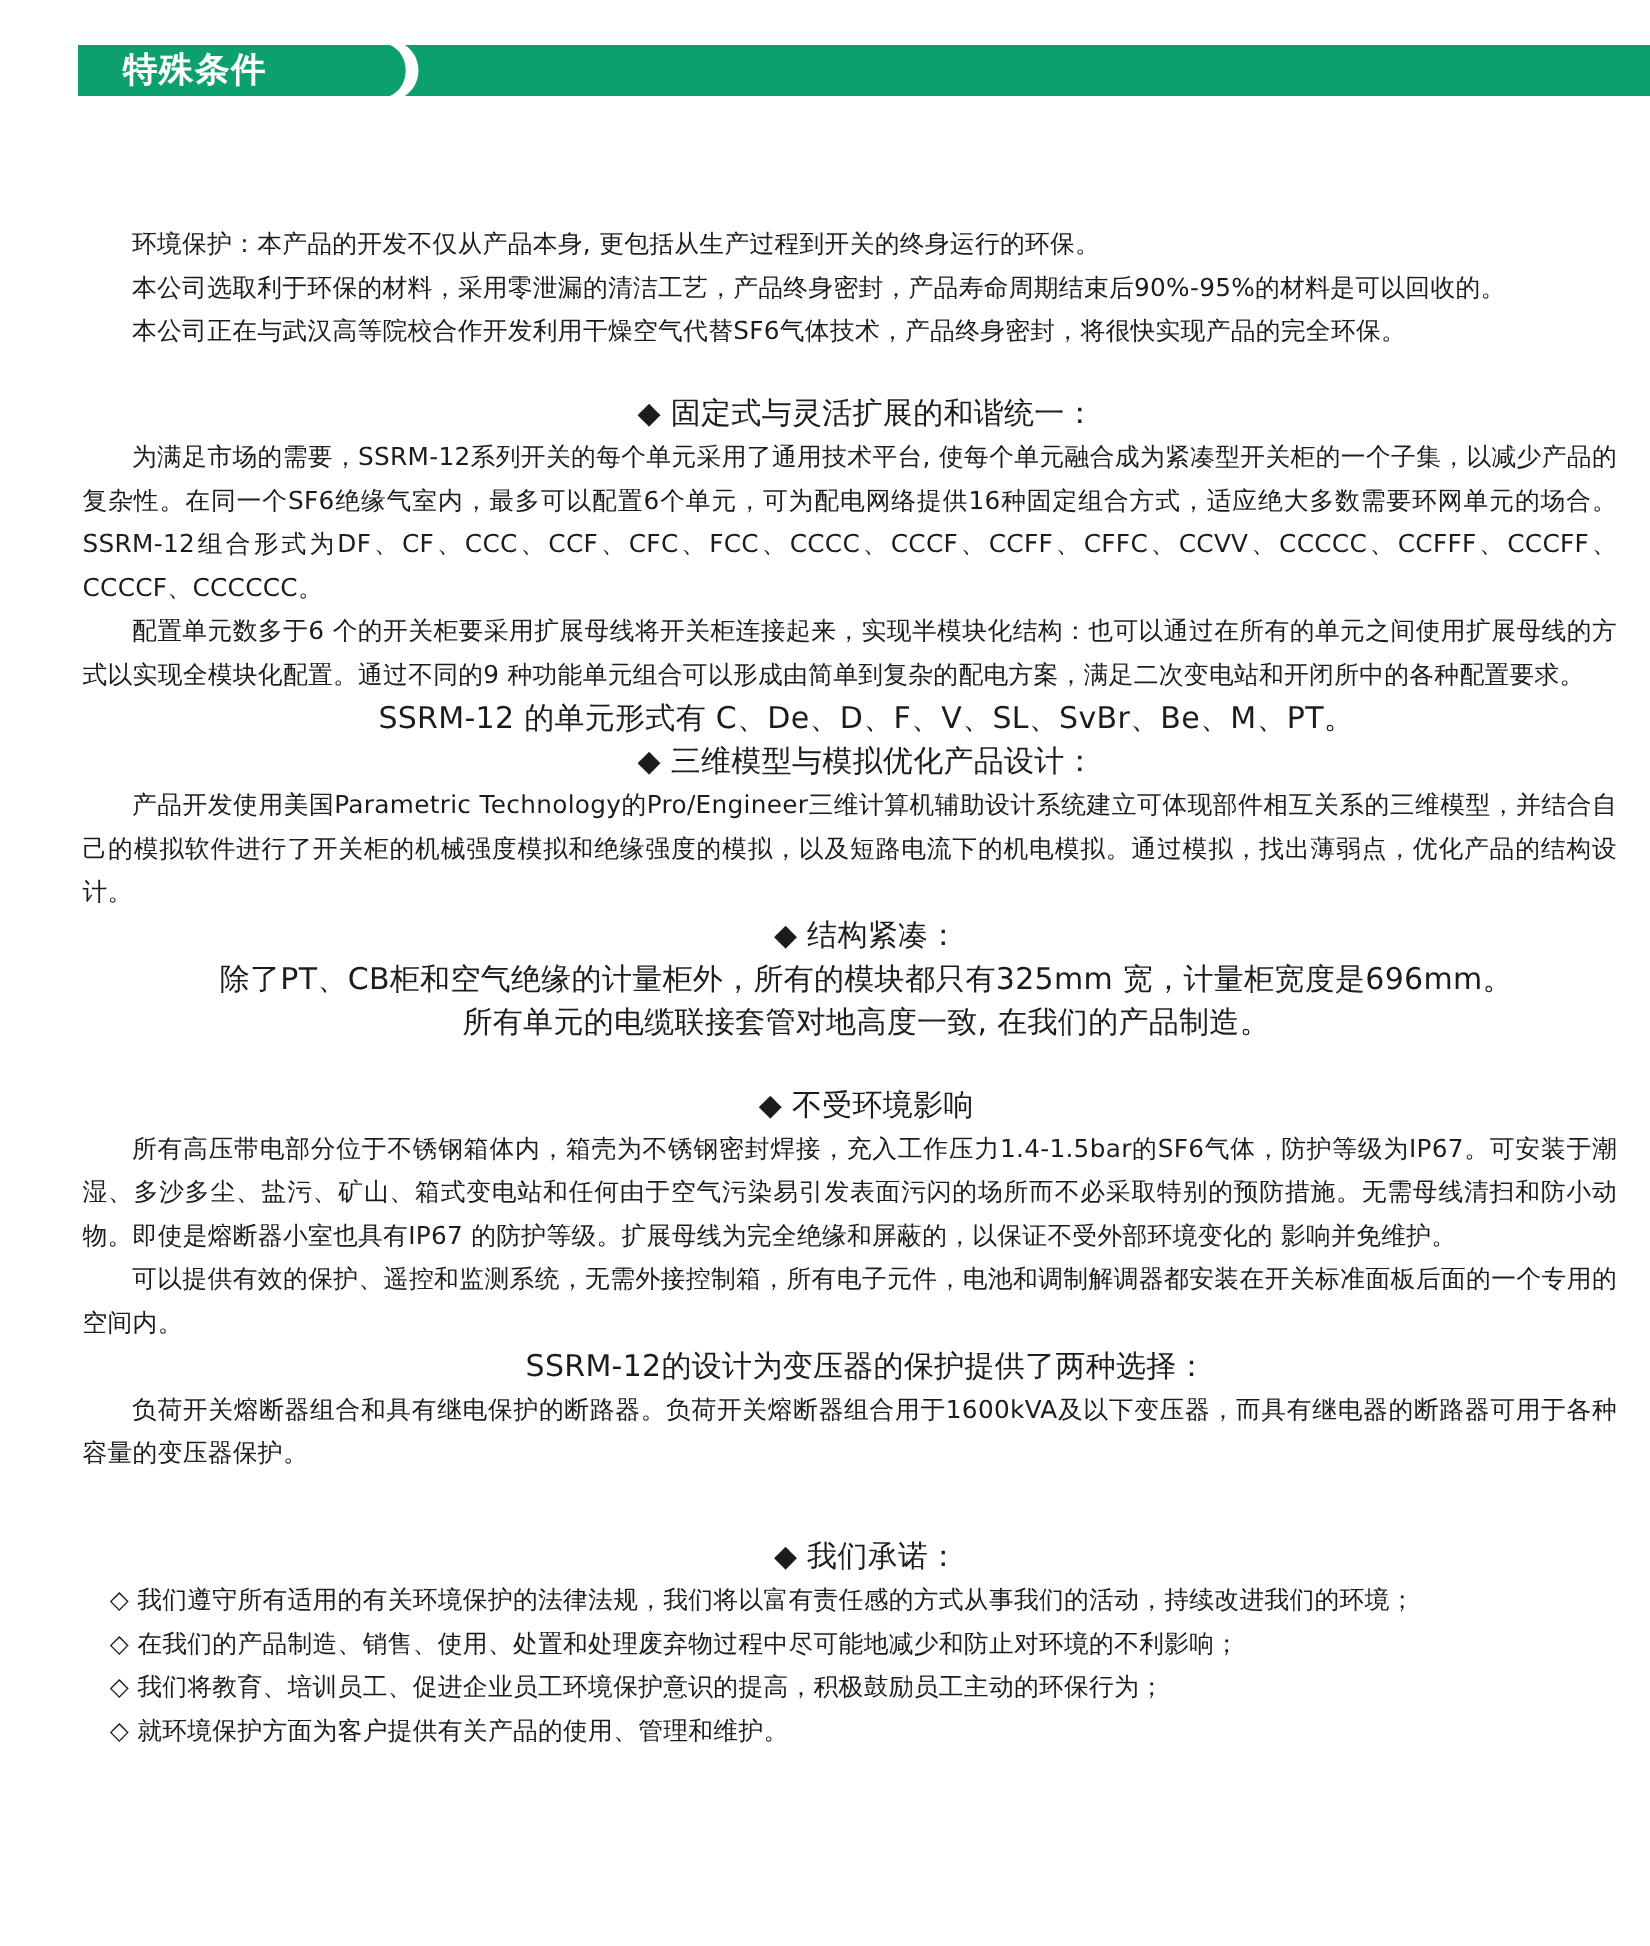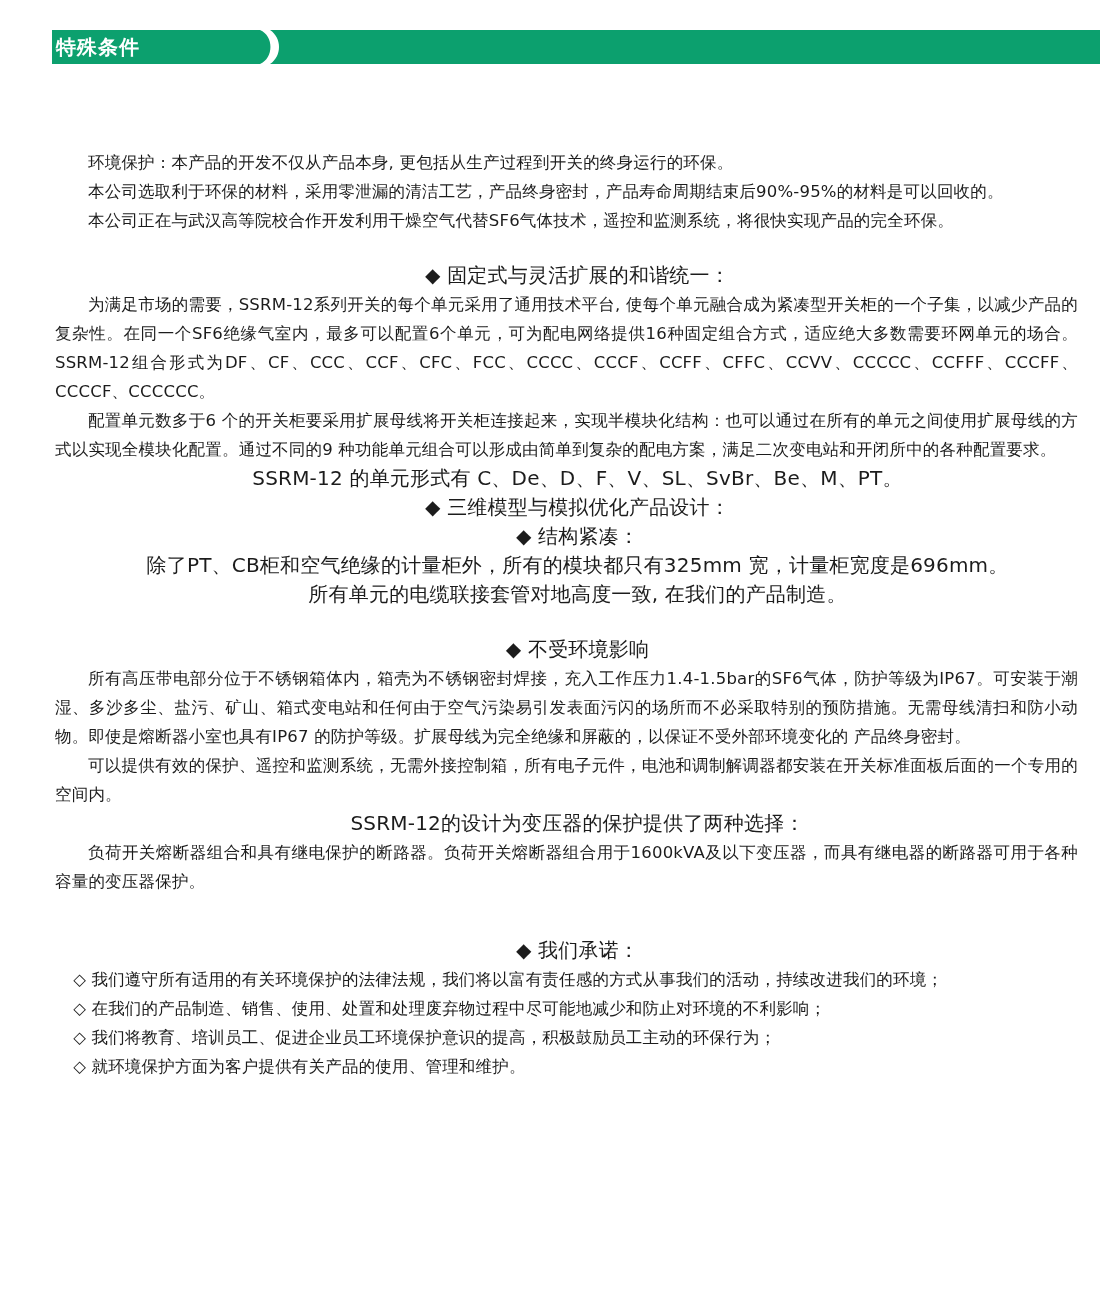--- a/index.html
+++ b/index.html
@@ -45,27 +45,27 @@
     top: -2px;
     width: 26px;
     height: 38px;
     overflow: hidden;
     pointer-events: none;
   }
   .banner-notch svg { display: block; }
 
   .banner-label {
     position: absolute;
-    left: 42px;
+    left: 68px;
     top: 0;
     height: 34px;
     line-height: 34px;
     padding: 0 14px 0 14px;
     color: #ffffff;
-    font-size: 20px;
+    font-size: 23px;
     font-weight: bold;
     letter-spacing: 1px;
     white-space: nowrap;
     z-index: 3;
   }
 
   
   .content {
     padding: 0 22px 0 55px;
   }
@@ -126,39 +126,40 @@
 
   <div class="gap-xl"></div>
 
 
   <div class="spacer-after-banner"></div>
 
   <div class="content">
 
     <p class="para">环境保护 : 本产品的开发不仅从产品本身, 更包括从生产过程到开关的终身运行的环保。</p>
     <p class="para">本公司选取利于环保的材料，采用零泄漏的清洁工艺，产品终身密封，产品寿命周期结束后90%-95%的材料是可以回收的。</p>
-    <p class="para">本公司正在与武汉高等院校合作开发利用干燥空气代替SF6气体技术，遥控和监测系统，将很快实现产品的完全环保。</p>
+    <p class="para">本公司正在与武汉高等院校合作开发利用干燥空气代替SF6气体技术，产品终身密封，将很快实现产品的完全环保。</p>
 
     <div class="gap-md"></div>
 
     <p class="bullet">◆ 固定式与灵活扩展的和谐统一：</p>
     <p class="para">为满足市场的需要，SSRM-12系列开关的每个单元采用了通用技术平台, 使每个单元融合成为紧凑型开关柜的一个子集，以减少产品的复杂性。在同一个SF6绝缘气室内，最多可以配置6个单元，可为配电网络提供16种固定组合方式，适应绝大多数需要环网单元的场合。SSRM-12组合形式为DF、CF、CCC、CCF、CFC、FCC、CCCC、CCCF、CCFF、CFFC、CCVV、CCCCC、CCFFF、CCCFF、CCCCF、CCCCCC。</p>
     <p class="para">配置单元数多于6 个的开关柜要采用扩展母线将开关柜连接起来，实现半模块化结构：也可以通过在所有的单元之间使用扩展母线的方式以实现全模块化配置。通过不同的9 种功能单元组合可以形成由简单到复杂的配电方案，满足二次变电站和开闭所中的各种配置要求。</p>
     <p class="bullet">SSRM-12 的单元形式有 C、De、D、F、V、SL、SvBr、Be、M、PT。</p>
 
     <p class="bullet">◆ 三维模型与模拟优化产品设计：</p>
+    <p class="para">产品开发使用美国Parametric Technology的Pro/Engineer三维计算机辅助设计系统建立可体现部件相互关系的三维模型，并结合自己的模拟软件进行了开关柜的机械强度模拟和绝缘强度的模拟，以及短路电流下的机电模拟。通过模拟，找出薄弱点，优化产品的结构设计。</p>
 
     <p class="bullet">◆ 结构紧凑：</p>
     <p class="bullet">除了PT、CB柜和空气绝缘的计量柜外，所有的模块都只有325mm 宽，计量柜宽度是696mm。</p>
     <p class="bullet">所有单元的电缆联接套管对地高度一致, 在我们的产品制造。</p>
 
     <div class="gap-md"></div>
 
     <p class="bullet">◆ 不受环境影响</p>
-    <p class="para">所有高压带电部分位于不锈钢箱体内，箱壳为不锈钢密封焊接，充入工作压力1.4-1.5bar的SF6气体，防护等级为IP67。可安装于潮湿、多沙多尘、盐污、矿山、箱式变电站和任何由于空气污染易引发表面污闪的场所而不必采取特别的预防措施。无需母线清扫和防小动物。即使是熔断器小室也具有IP67 的防护等级。扩展母线为完全绝缘和屏蔽的，以保证不受外部环境变化的 产品终身密封。</p>
+    <p class="para">所有高压带电部分位于不锈钢箱体内，箱壳为不锈钢密封焊接，充入工作压力1.4-1.5bar的SF6气体，防护等级为IP67。可安装于潮湿、多沙多尘、盐污、矿山、箱式变电站和任何由于空气污染易引发表面污闪的场所而不必采取特别的预防措施。无需母线清扫和防小动物。即使是熔断器小室也具有IP67 的防护等级。扩展母线为完全绝缘和屏蔽的，以保证不受外部环境变化的 影响并免维护。</p>
 
     <p class="para">可以提供有效的保护、遥控和监测系统，无需外接控制箱，所有电子元件，电池和调制解调器都安装在开关标准面板后面的一个专用的空间内。</p>
     <p class="bullet">SSRM-12的设计为变压器的保护提供了两种选择：</p>
     <p class="para">负荷开关熔断器组合和具有继电保护的断路器。负荷开关熔断器组合用于1600kVA及以下变压器，而具有继电器的断路器可用于各种容量的变压器保护。</p>
 
     <div class="gap-lg"></div>
 
     <p class="bullet">◆ 我们承诺：</p>
     <p class="sub-bullet">◇ 我们遵守所有适用的有关环境保护的法律法规，我们将以富有责任感的方式从事我们的活动，持续改进我们的环境；</p>
     <p class="sub-bullet">◇ 在我们的产品制造、销售、使用、处置和处理废弃物过程中尽可能地减少和防止对环境的不利影响；</p>

